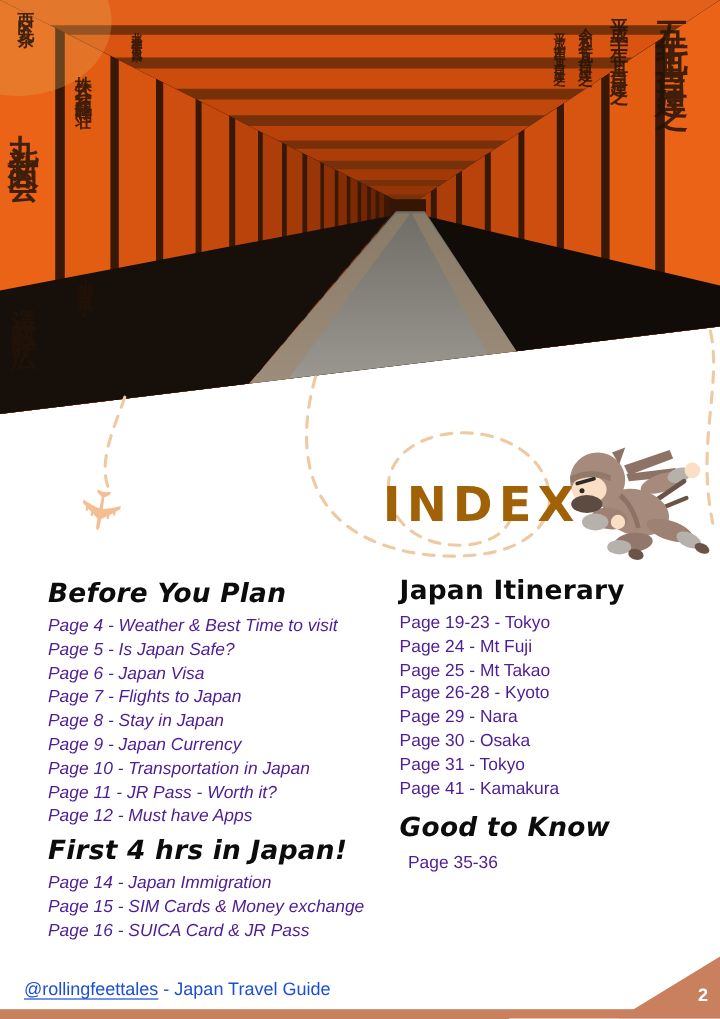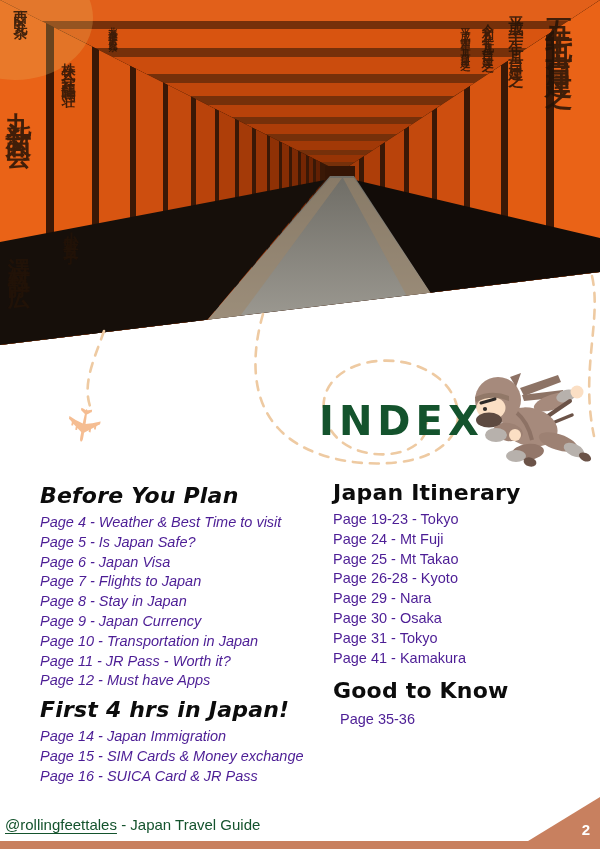--- a/index.html
+++ b/index.html
@@ -19,36 +19,36 @@
   .ins.l2{left:6px;top:92px;font-size:26px;letter-spacing:10px;}
   .ins.l3{left:8px;top:240px;font-size:22px;letter-spacing:9px;}
   .ins.l4{left:62px;top:52px;font-size:14px;letter-spacing:5px;}
   .ins.l5{left:63px;top:220px;font-size:15px;letter-spacing:6px;}
   .ins.l6{left:108px;top:20px;font-size:9px;letter-spacing:2px;}
   
   .doodle{position:absolute;left:0;top:0;z-index:2;pointer-events:none;}
   .plane{position:absolute;left:64px;top:398px;z-index:2;font-size:46px;color:#f5bd92;
          transform:rotate(100deg);font-family:"DejaVu Sans",sans-serif;}
   .index-title{position:absolute;left:319px;top:398px;z-index:3;font-size:40px;font-weight:800;
-               letter-spacing:5px;color:#14532d;font-family:"DejaVu Sans",sans-serif;}
+               letter-spacing:5px;color:#a16207;font-family:"DejaVu Sans",sans-serif;}
   .ninja{position:absolute;left:458px;top:370px;z-index:3;}
   
   .col{position:absolute;z-index:3;}
   .col-left{left:40px;top:483px;width:300px;font-style:italic;}
   .col-right{left:333px;top:480px;width:260px;}
   .col h2{margin:0;font-size:22px;line-height:26px;font-weight:800;color:#0c0c0c;
           font-family:"DejaVu Sans",sans-serif;letter-spacing:.2px;}
   .col h2.sub{margin-top:6px;}
-  .col h2.sub2{margin-top:10px;}
+  .col h2.sub2{margin-top:10px;font-style:italic;}
   .col ul{list-style:none;margin:4px 0 0 0;padding:0;}
   .col li{font-size:14.5px;line-height:19.8px;color:#4c1d95;white-space:nowrap;}
   .col ul.single{margin-top:6px;}
   .col ul.single li{padding-left:7px;}
   
-  .footer{position:absolute;left:5px;bottom:16px;z-index:4;font-size:15px;color:#14532d;}
+  .footer{position:absolute;left:20px;bottom:16px;z-index:4;font-size:15px;color:#1d4ed8;}
   .footer .handle{text-decoration:underline;text-underline-offset:3px;}
   .bottom-bar{position:absolute;left:0;bottom:0;width:600px;height:8px;background:#c8805f;z-index:4;}
   .corner-triangle{position:absolute;right:0;bottom:0;width:85px;height:52px;background:#c8805f;
                    clip-path:polygon(100% 0,100% 100%,0 100%);z-index:5;}
   .page-number{position:absolute;right:10px;bottom:11px;z-index:6;color:#ffffff;
                font-weight:bold;font-size:15px;}
 </style>
 </head>
 <body>
 

